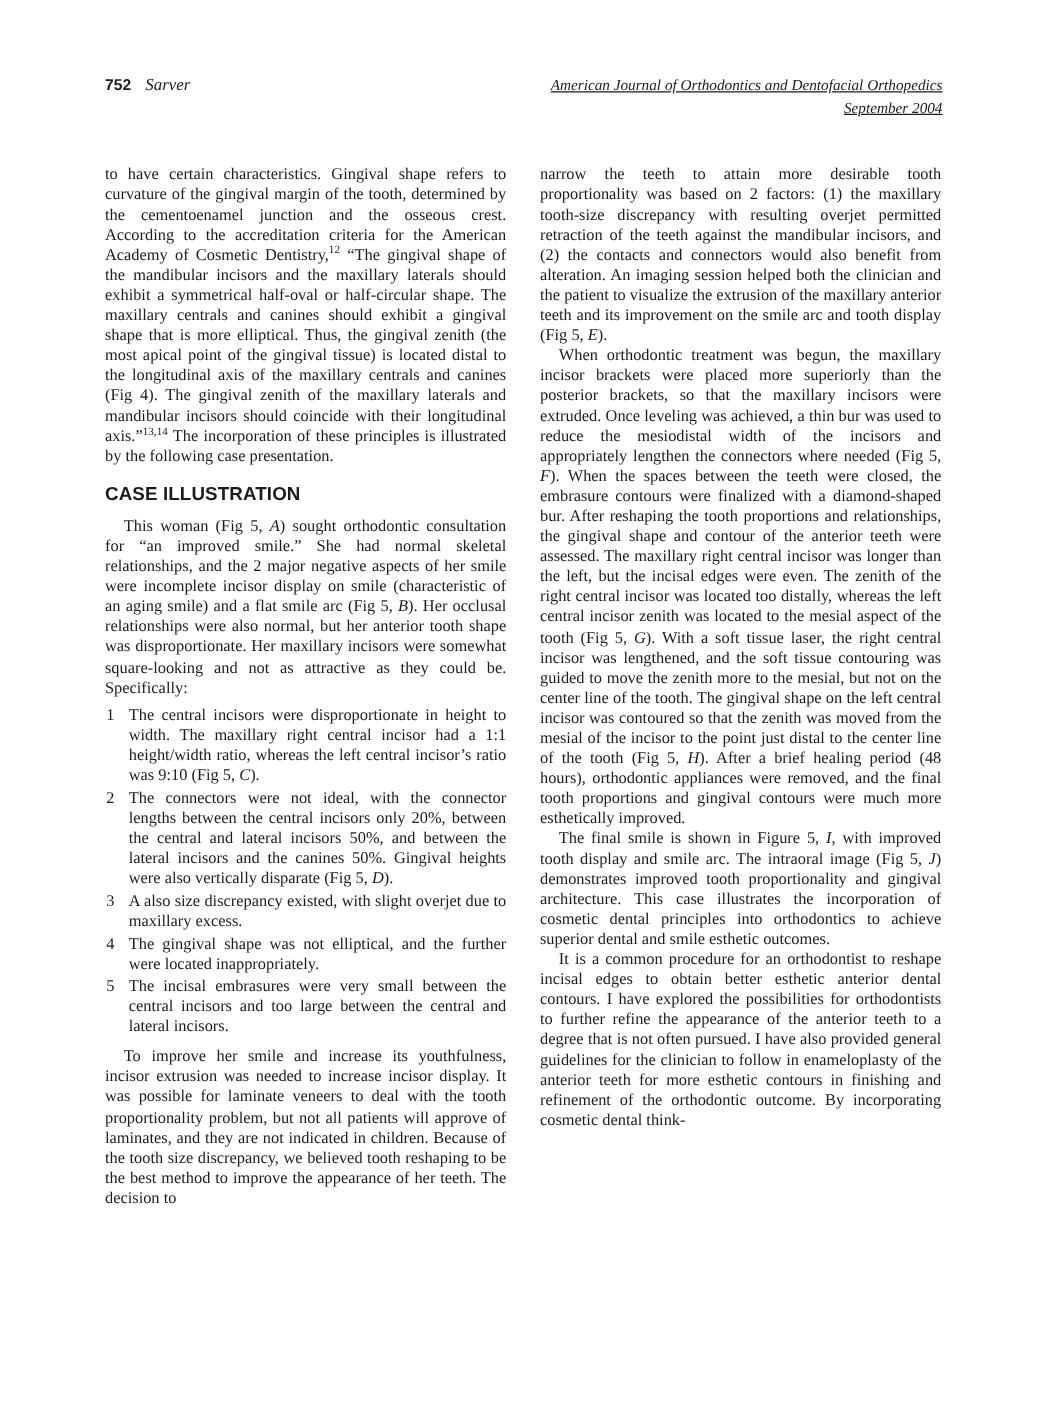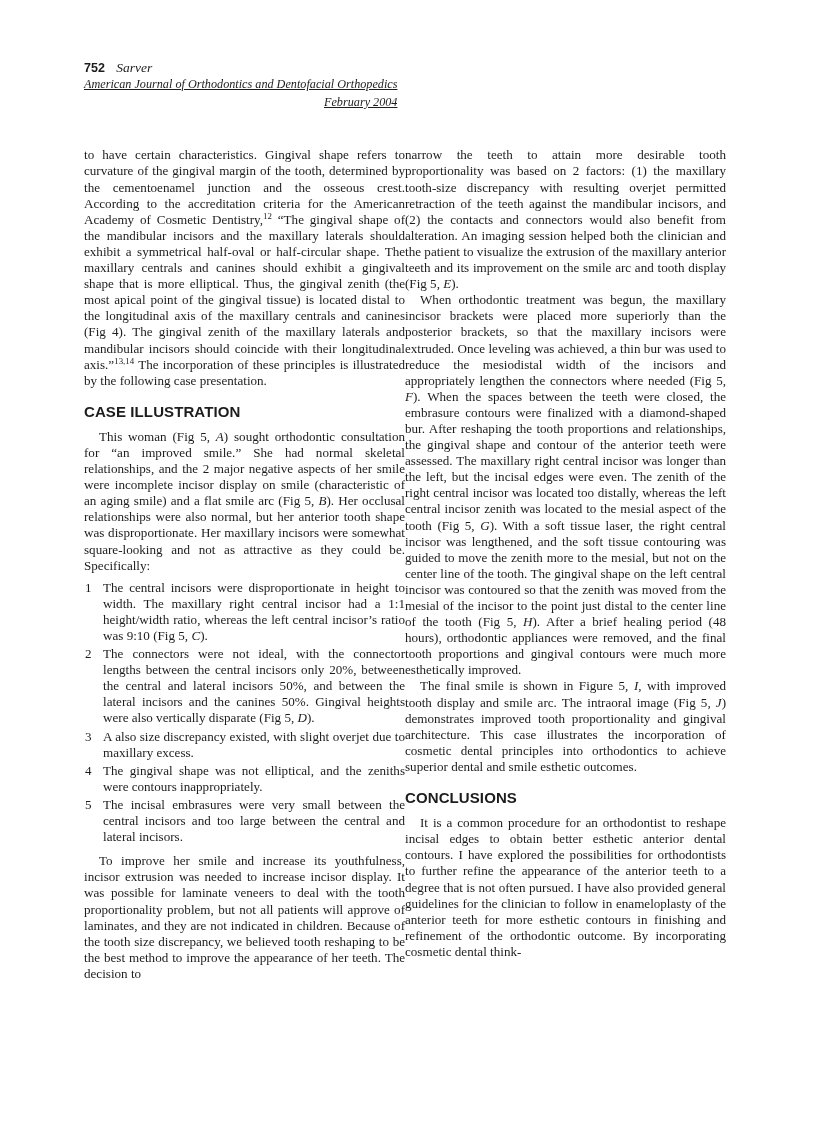--- a/index.html
+++ b/index.html
@@ -13,34 +13,34 @@
     padding: 60px 84px 0 84px;
     font-family: "Liberation Serif", serif;
     color: #1c1c1c;
     overflow: hidden;
   }
   .page-header {
     display: flex;
     justify-content: space-between;
     align-items: flex-start;
     margin-bottom: 36px;
-    flex-direction: column;
   }
   .header-left { font-size: 13.5px; }
   .page-number { font-weight: bold; font-family: "Liberation Sans", sans-serif; font-size: 12.5px; }
   .running-author { font-style: italic; margin-left: 8px; }
   .header-right {
     text-align: right;
     font-style: italic;
     font-size: 12.2px;
     line-height: 1.45;
     text-decoration: underline;
   }
   .columns {
     display: flex;
+    gap: 27px;
   }
   .col {
     width: 321px;
     font-size: 13.1px;
     line-height: 16.1px;
     text-align: justify;
   }
   .para { margin: 0; }
   .para.indent { text-indent: 15px; }
   .para.space-above { margin-top: 2px; }
@@ -75,21 +75,21 @@
 
 <div class="page">
 
   <header class="page-header">
     <div class="header-left">
       <span class="page-number">752</span>
       <span class="running-author">Sarver</span>
     </div>
     <div class="header-right">
       <div>American Journal of Orthodontics and Dentofacial Orthopedics</div>
-      <div>February 2004</div>
+      <div>September 2004</div>
     </div>
   </header>
 
   <main class="columns">
 
     <section class="col">
       <p class="para">to have certain characteristics. Gingival shape refers to curvature of the gingival margin of the tooth, determined by the cementoenamel junction and the osseous crest. According to the accreditation criteria for the American Academy of Cosmetic Dentistry,<sup>12</sup> “The gingival shape of the mandibular incisors and the maxillary laterals should exhibit a symmetrical half-oval or half-circular shape. The maxillary centrals and canines should exhibit a gingival shape that is more elliptical. Thus, the gingival zenith (the most apical point of the gingival tissue) is located distal to the longitudinal axis of the maxillary centrals and canines (Fig 4). The gingival zenith of the maxillary laterals and mandibular incisors should coincide with their longitudinal axis.”<sup>13,14</sup> The incorporation of these principles is illustrated by the following case presentation.</p>
       <h2 class="section-heading">CASE ILLUSTRATION</h2>
       <p class="para indent">This woman (Fig 5, <i>A</i>) sought orthodontic consultation for “an improved smile.” She had normal skeletal relationships, and the 2 major negative aspects of her smile were incomplete incisor display on smile (characteristic of an aging smile) and a flat smile arc (Fig 5, <i>B</i>). Her occlusal relationships were also normal, but her anterior tooth shape was disproportionate. Her maxillary incisors were somewhat square-looking and not as attractive as they could be. Specifically:</p>
       <ol class="num-list">
@@ -100,33 +100,32 @@
         <li>
           <span class="num">2</span>
           <span class="li-text">The connectors were not ideal, with the connector lengths between the central incisors only 20%, between the central and lateral incisors 50%, and between the lateral incisors and the canines 50%. Gingival heights were also vertically disparate (Fig 5, <i>D</i>).</span>
         </li>
         <li>
           <span class="num">3</span>
           <span class="li-text">A also size discrepancy existed, with slight overjet due to maxillary excess.</span>
         </li>
         <li>
           <span class="num">4</span>
-          <span class="li-text">The gingival shape was not elliptical, and the zeniths were contours inappropriately.</span>
+          <span class="li-text">The gingival shape was not elliptical, and the further were located inappropriately.</span>
         </li>
         <li>
           <span class="num">5</span>
           <span class="li-text">The incisal embrasures were very small between the central incisors and too large between the central and lateral incisors.</span>
         </li>
       </ol>
       <p class="para indent space-above">To improve her smile and increase its youthfulness, incisor extrusion was needed to increase incisor display. It was possible for laminate veneers to deal with the tooth proportionality problem, but not all patients will approve of laminates, and they are not indicated in children. Because of the tooth size discrepancy, we believed tooth reshaping to be the best method to improve the appearance of her teeth. The decision to</p>
     </section>
 
     <section class="col">
       <p class="para">narrow the teeth to attain more desirable tooth proportionality was based on 2 factors: (1) the maxillary tooth-size discrepancy with resulting overjet permitted retraction of the teeth against the mandibular incisors, and (2) the contacts and connectors would also benefit from alteration. An imaging session helped both the clinician and the patient to visualize the extrusion of the maxillary anterior teeth and its improvement on the smile arc and tooth display (Fig 5, <i>E</i>).</p>
       <p class="para indent">When orthodontic treatment was begun, the maxillary incisor brackets were placed more superiorly than the posterior brackets, so that the maxillary incisors were extruded. Once leveling was achieved, a thin bur was used to reduce the mesiodistal width of the incisors and appropriately lengthen the connectors where needed (Fig 5, <i>F</i>). When the spaces between the teeth were closed, the embrasure contours were finalized with a diamond-shaped bur. After reshaping the tooth proportions and relationships, the gingival shape and contour of the anterior teeth were assessed. The maxillary right central incisor was longer than the left, but the incisal edges were even. The zenith of the right central incisor was located too distally, whereas the left central incisor zenith was located to the mesial aspect of the tooth (Fig 5, <i>G</i>). With a soft tissue laser, the right central incisor was lengthened, and the soft tissue contouring was guided to move the zenith more to the mesial, but not on the center line of the tooth. The gingival shape on the left central incisor was contoured so that the zenith was moved from the mesial of the incisor to the point just distal to the center line of the tooth (Fig 5, <i>H</i>). After a brief healing period (48 hours), orthodontic appliances were removed, and the final tooth proportions and gingival contours were much more esthetically improved.</p>
       <p class="para indent">The final smile is shown in Figure 5, <i>I</i>, with improved tooth display and smile arc. The intraoral image (Fig 5, <i>J</i>) demonstrates improved tooth proportionality and gingival architecture. This case illustrates the incorporation of cosmetic dental principles into orthodontics to achieve superior dental and smile esthetic outcomes.</p>
-      <h2 class="section-heading">CONCLUSIONS</h2>
       <p class="para indent">It is a common procedure for an orthodontist to reshape incisal edges to obtain better esthetic anterior dental contours. I have explored the possibilities for orthodontists to further refine the appearance of the anterior teeth to a degree that is not often pursued. I have also provided general guidelines for the clinician to follow in enameloplasty of the anterior teeth for more esthetic contours in finishing and refinement of the orthodontic outcome. By incorporating cosmetic dental think-</p>
     </section>
 
   </main>
 
 </div>
 
 </body></html>

